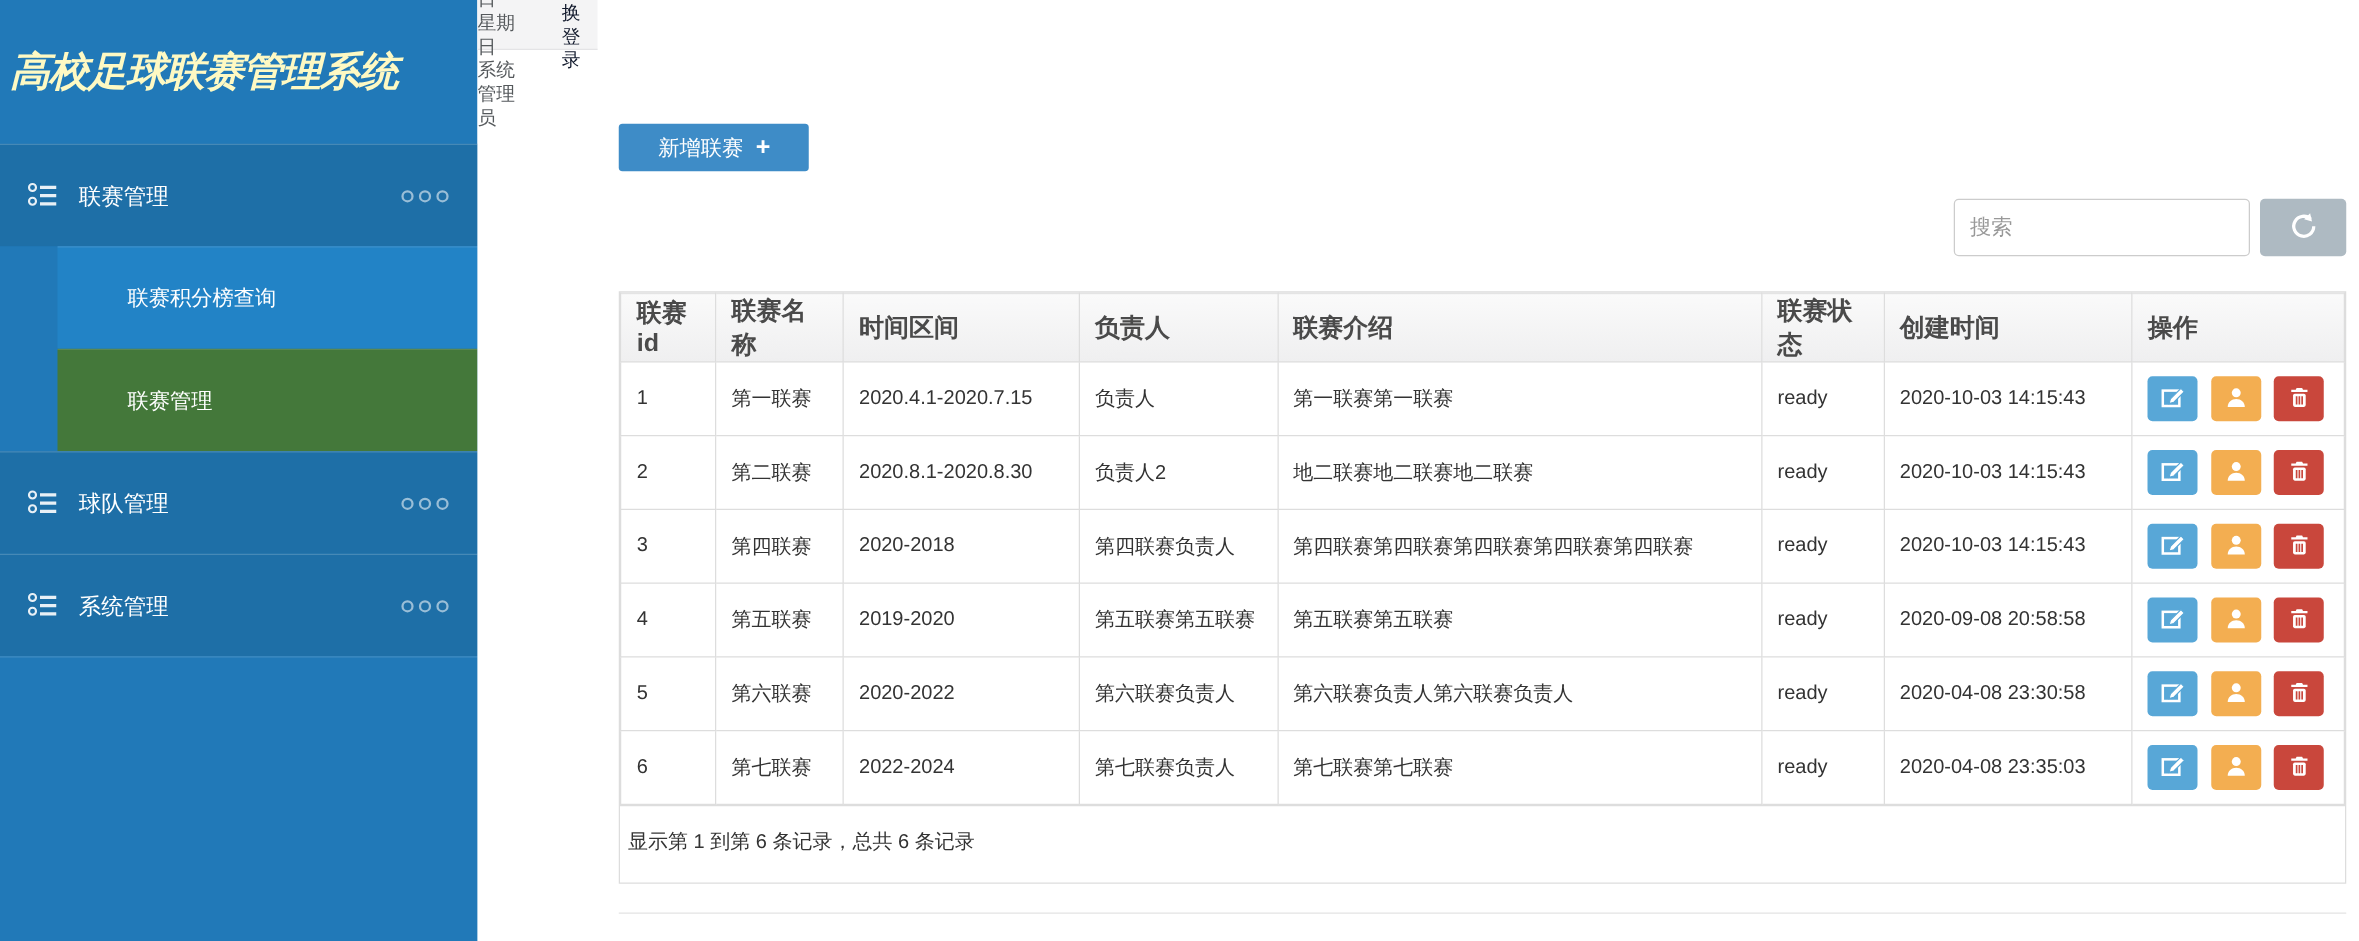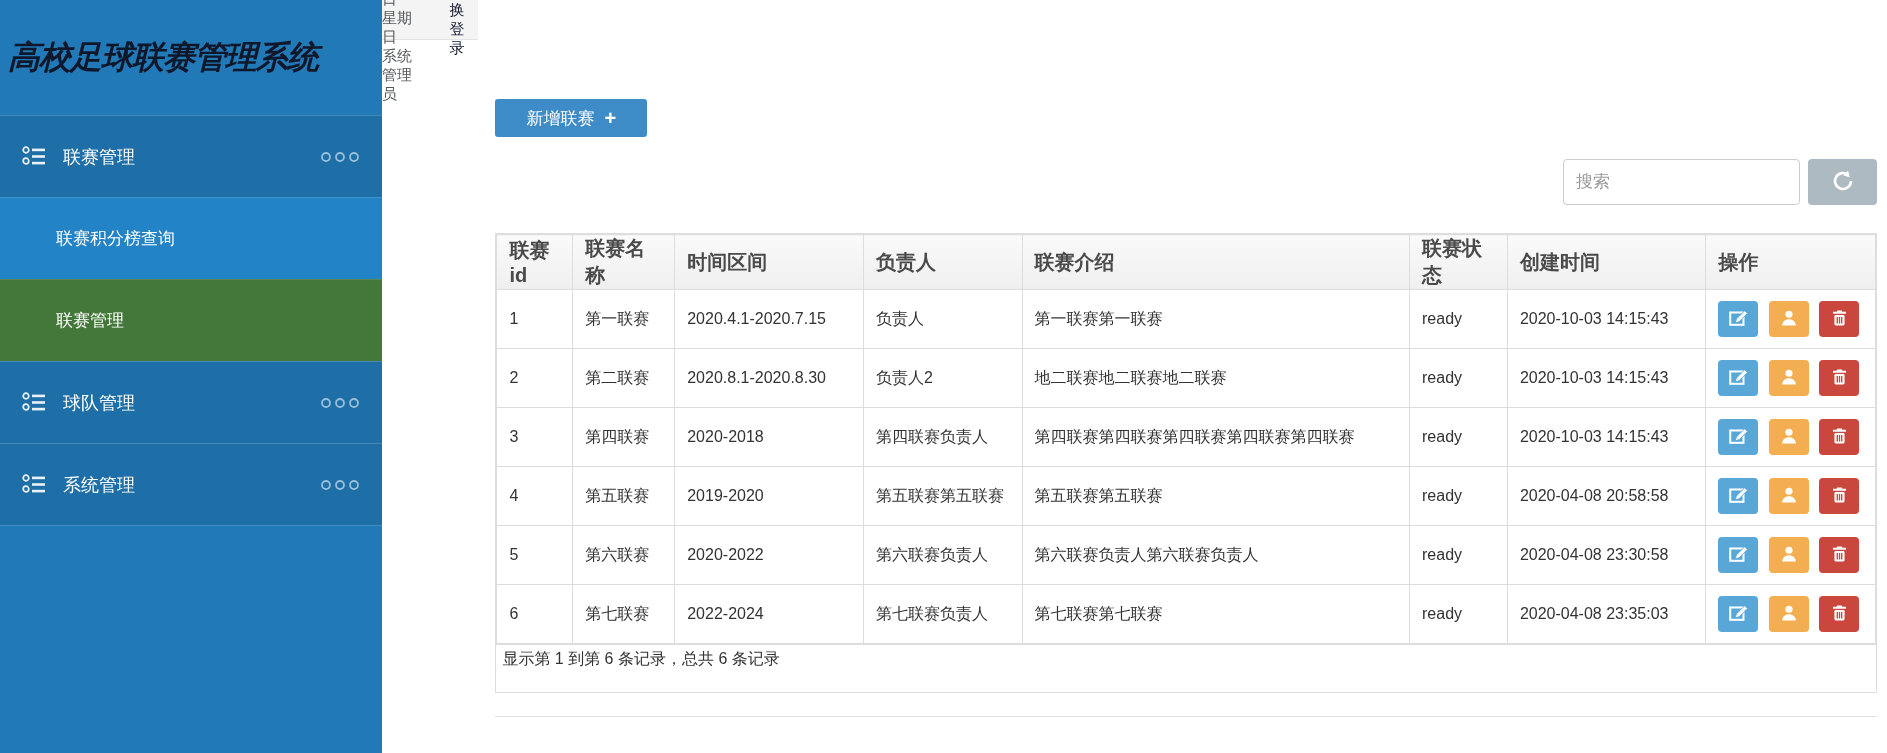--- a/index.html
+++ b/index.html
@@ -3,29 +3,29 @@
 <meta charset="utf-8">
 <style>
   * { box-sizing: border-box; margin: 0; padding: 0; }
   html,body { width:1887px; height:753px; overflow:hidden;
     font-family:"Liberation Sans","DejaVu Sans",sans-serif; background:#fff; }
   .app { display:flex; width:1887px; height:753px; }
 
   
   .sidebar { width:382px; flex-shrink:0; background:#2179B8; display:flex; flex-direction:column; }
   .logo { height:115px; display:flex; align-items:center; padding:0 8px;
-    color:#0f172a; font-weight:bold; font-style:italic; font-size:32px; letter-spacing:-1px; white-space:nowrap;text-align:center; }
+    color:#fef9c3; font-weight:bold; font-style:italic; font-size:32px; letter-spacing:-1px; white-space:nowrap;text-align:center; }
   .menu-item { height:82px; display:flex; align-items:center; padding:0 22px;
     color:#fff; font-size:18px; background:#1E6FA7; cursor:pointer;
     border-top:1px solid rgba(255,255,255,0.18); }
   .menu-item .list-icon { margin-right:17px; display:inline-flex; opacity:.9; }
   .menu-item .dots-icon { margin-left:auto; display:inline-flex; opacity:.55; }
   .submenu-item { height:82px; display:flex; align-items:center; padding-left:56px;
     color:#fff; font-size:17px; background:#2283C6; cursor:pointer;
-    border-top:1px solid rgba(255,255,255,0.12); }
+    border-top:1px solid rgba(255,255,255,0.12);margin-left:46px; }
   .submenu-item.active { background:#44783A; }
   .sidebar-rest { flex:1; background:#2179B8; border-top:1px solid rgba(255,255,255,0.15); }
 
   
   .main { flex:1; display:flex; flex-direction:row; background:#fff; }
   .topbar { height:40px; background:#F4F4F5; border-bottom:1px solid #E4E4E6;
     display:flex; align-items:center; justify-content:flex-end; gap:34px;
     padding-right:14px; color:#55595C; font-size:15px; }
   .switch-login { color:#0f172a; text-decoration:none; cursor:pointer; }
   .content { padding:53px 10px 0 17px; }
@@ -49,21 +49,21 @@
     font-size:20px; font-weight:bold; text-align:left; padding:0 12px;
     border:1px solid #DDDDDD; }
   td { height:59px; color:#333; font-size:16px; padding:0 12px; border:1px solid #DDDDDD;
     white-space:nowrap; overflow:hidden; }
   .action-btn { width:40px; height:36px; border:none; border-radius:4px; margin-right:6px;
     display:inline-flex; align-items:center; justify-content:center; vertical-align:middle; cursor:pointer; }
   .action-edit { background:#58A7D7; }
   .action-user { background:#F3AE51; }
   .action-delete { background:#C9473C; }
 
-  .table-footer { padding:4px 6px 22px 6px; font-size:16px; color:#333;
+  .table-footer { padding:18px 6px 22px 6px; font-size:16px; color:#333;
     border-top:1px solid #DDDDDD; }
   .bottom-line { margin-top:23px; border-top:1px solid #E3E3E3; height:0; }
 </style>
 </head>
 <body>
 
 <div class="app">
 
   <aside class="sidebar">
     <div class="logo">高校足球联赛管理系统</div>
@@ -313,21 +313,21 @@
     </td>
   </tr>
 
   <tr>
     <td>4</td>
     <td>第五联赛</td>
     <td>2019-2020</td>
     <td>第五联赛第五联赛</td>
     <td>第五联赛第五联赛</td>
     <td>ready</td>
-    <td>2020-04-08 20:58:58</td>
+    <td>2020-09-08 20:58:58</td>
     <td>
       <button class="action-btn action-edit">
         <span>
           <svg width="22" height="21" viewBox="0 0 24 23">
             <rect x="3.5" y="6" width="14.5" height="13.5" fill="none" stroke="#fff" stroke-width="2.2"></rect>
             <path d="M10.2 13.2 L19.4 4 l3 3 L13.2 16.2 l-4.2 1.2 z" fill="#fff" stroke="#58A7D7" stroke-width="1"></path>
           </svg>
         </span>
       </button>
       <button class="action-btn action-user">

